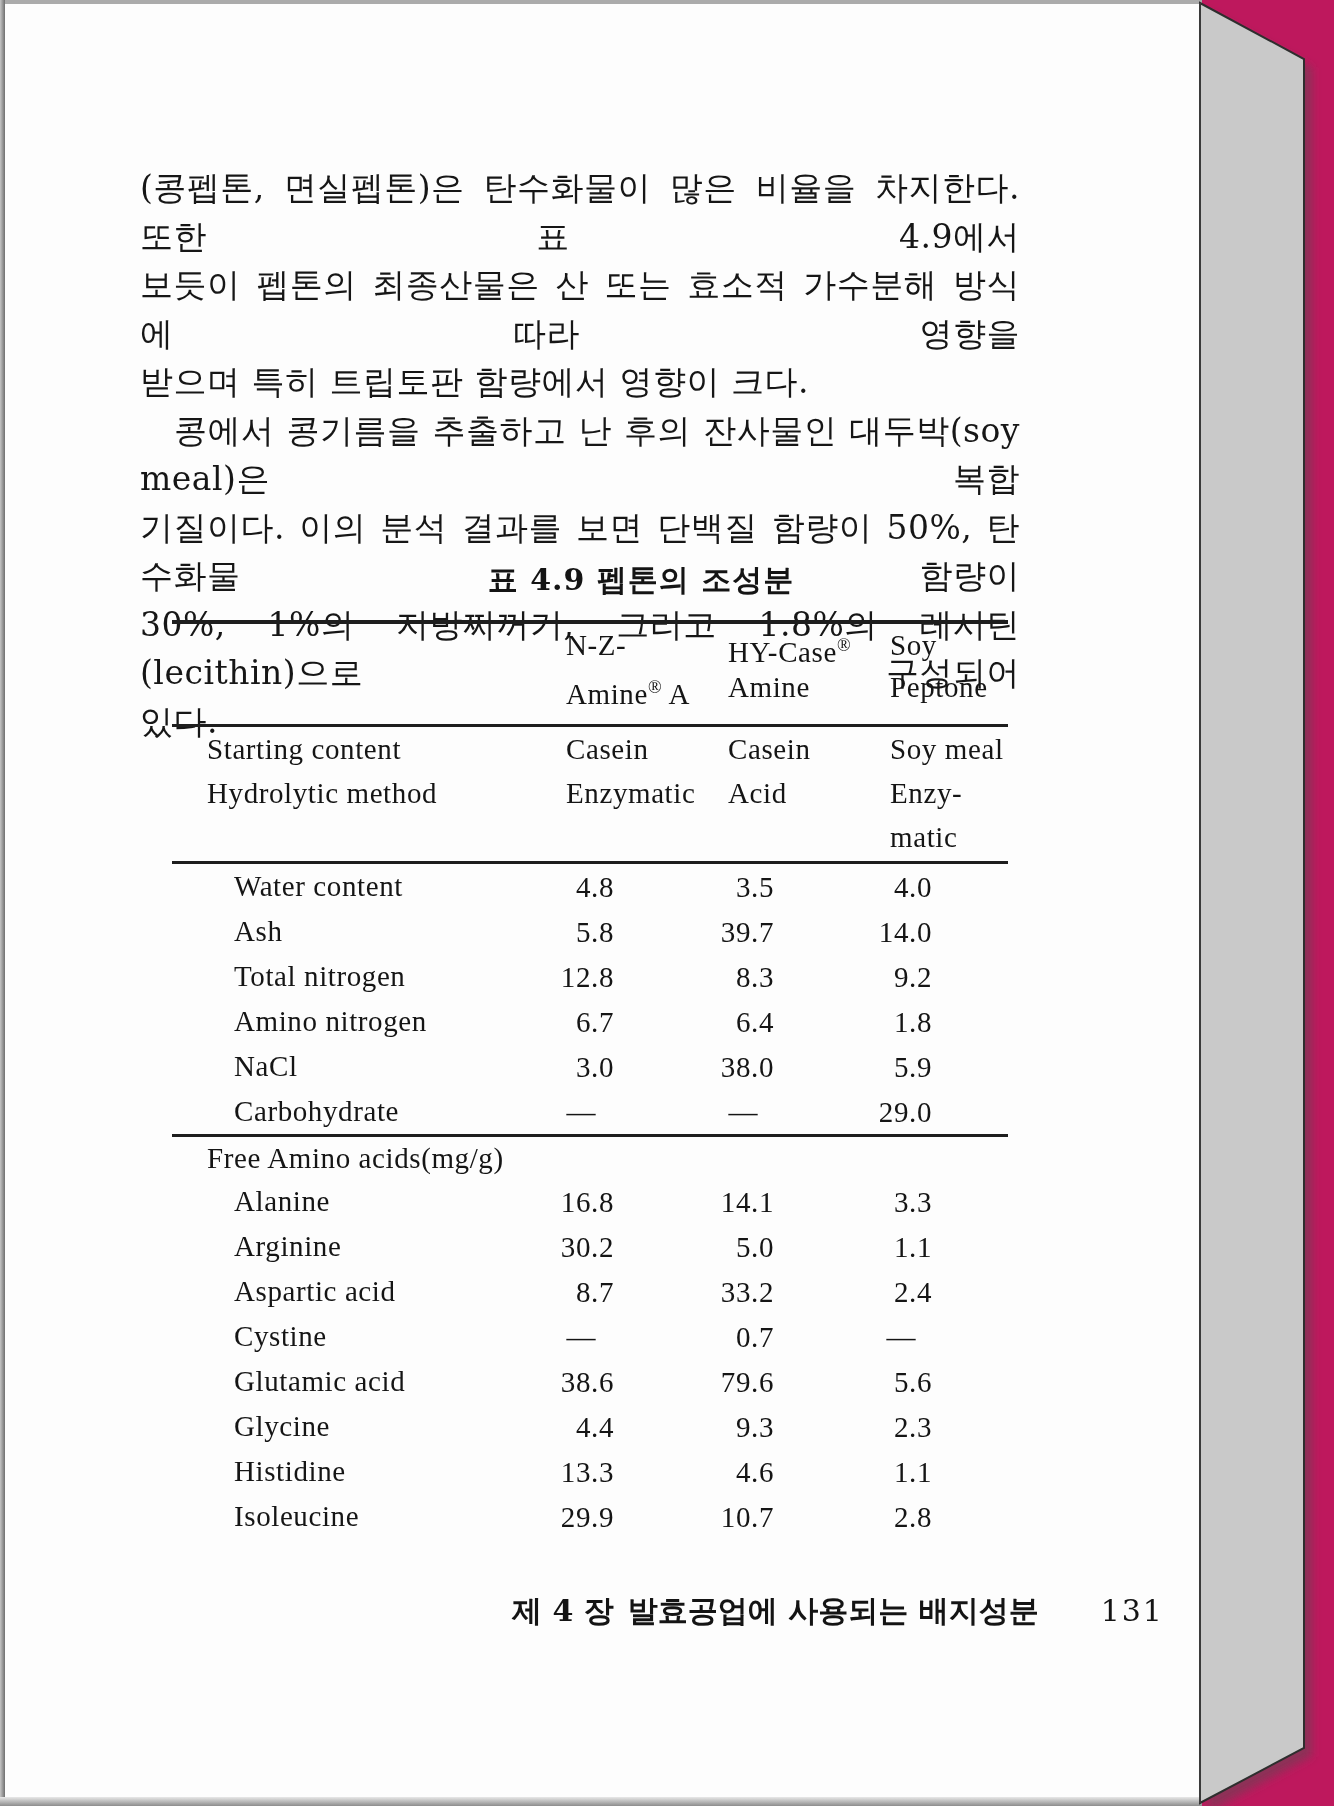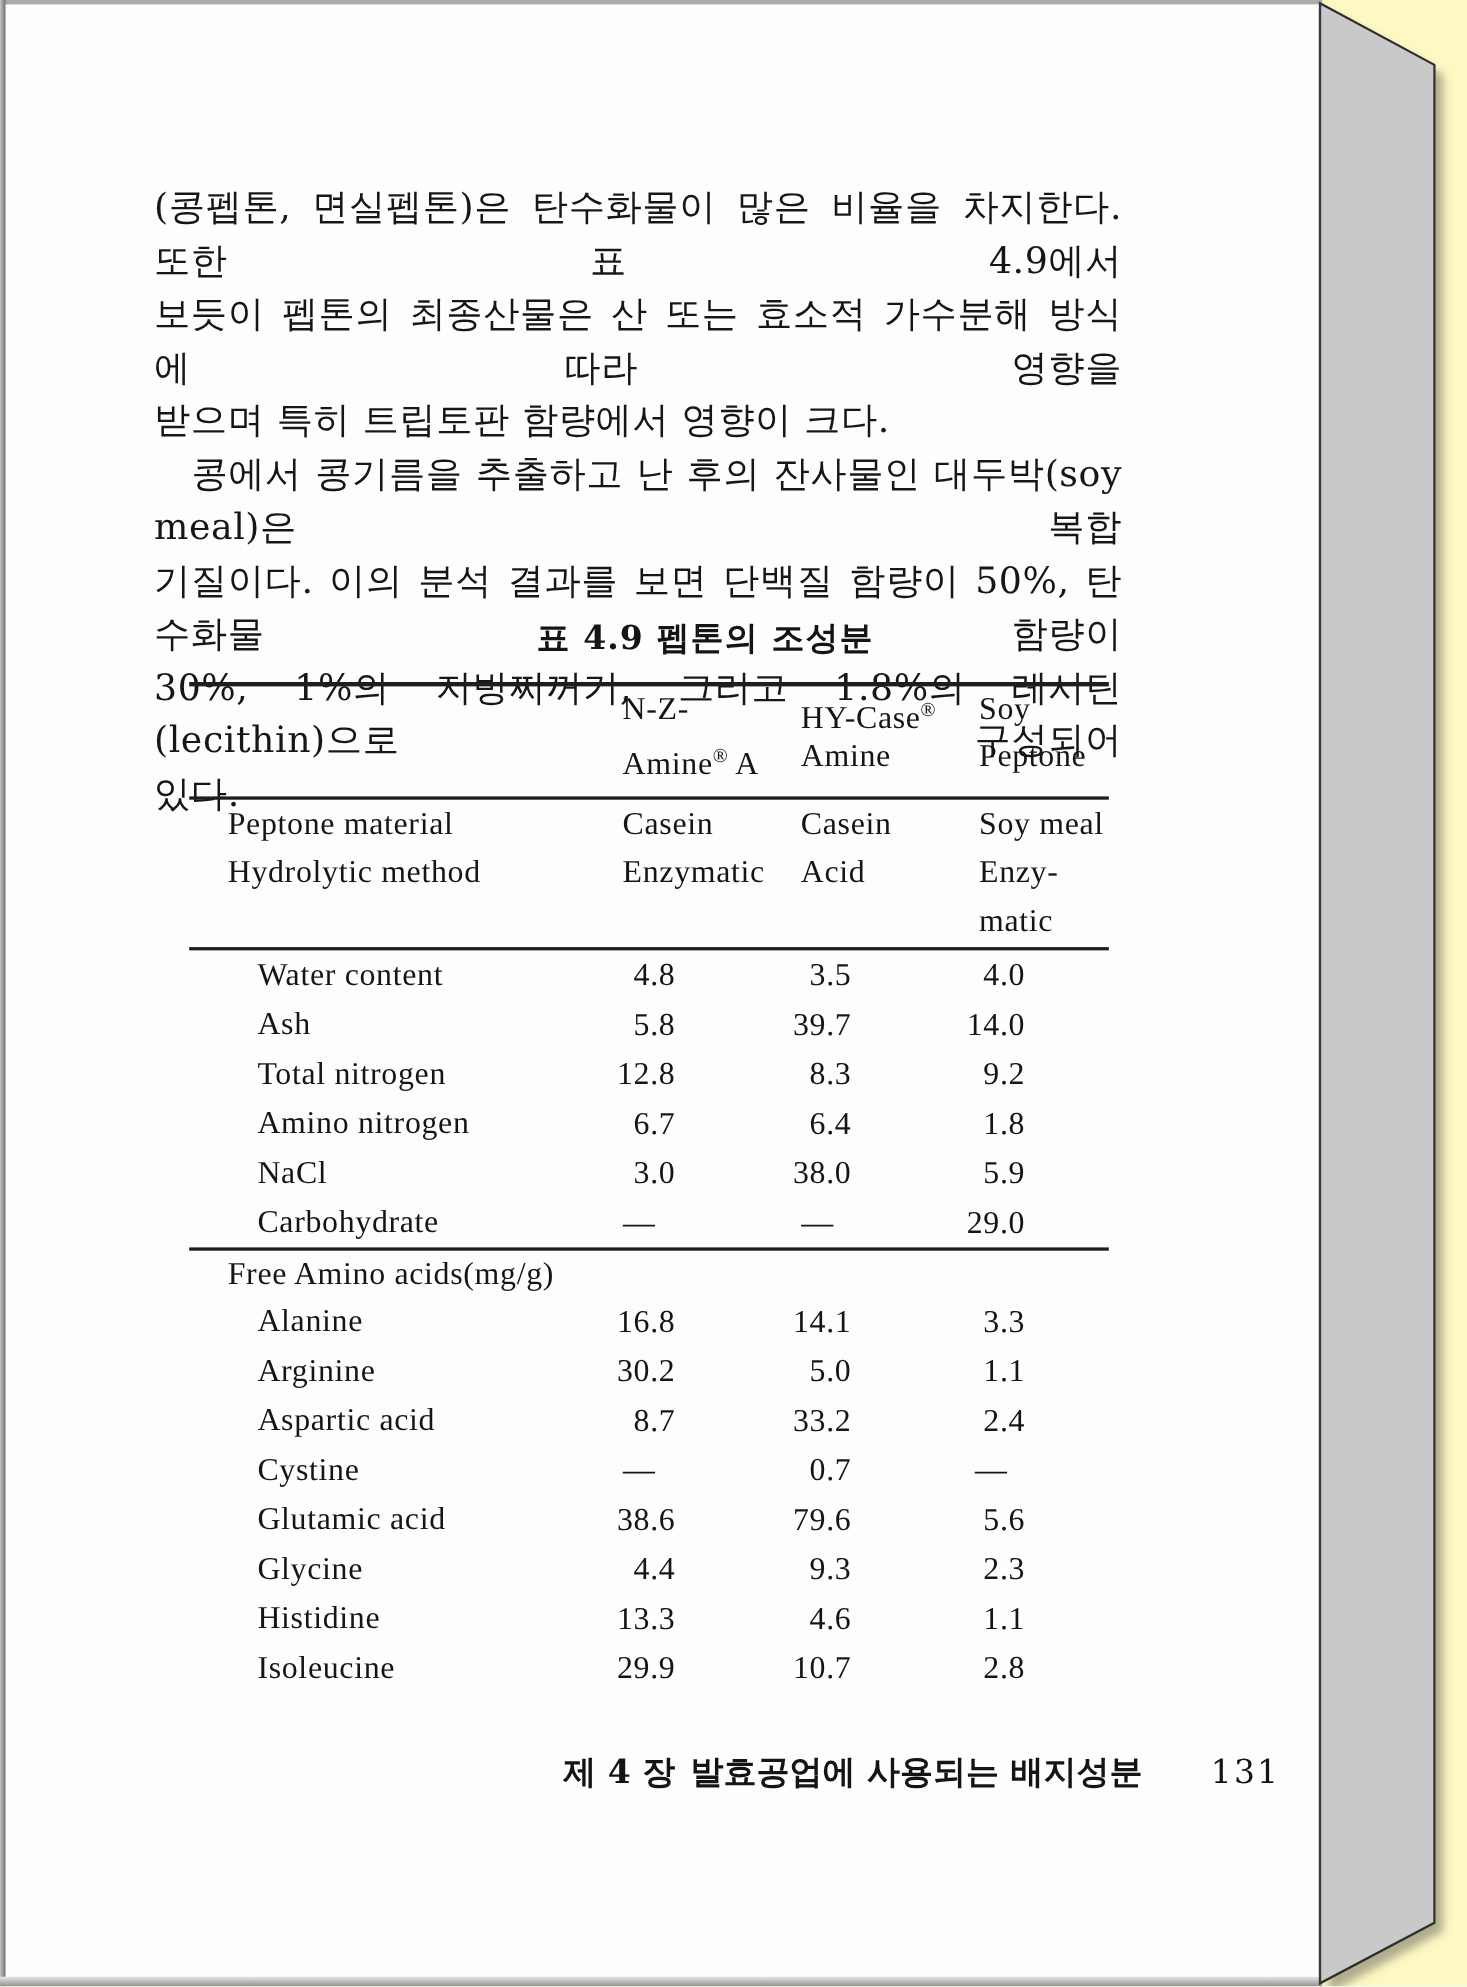--- a/index.html
+++ b/index.html
@@ -1,17 +1,17 @@
 <!DOCTYPE html>
 <html><head>
 <meta charset="utf-8">
 <style>
   html,body{margin:0;padding:0;}
   body{width:1334px;height:1806px;background:#f5f5f5;font-family:"DejaVu Serif","Liberation Serif",serif;}
-  .canvas{position:relative;width:1334px;height:1806px;overflow:hidden;background:#fef9c3;}
+  .canvas{position:relative;width:1334px;height:1806px;overflow:hidden;background:#be185d;}
 
   
   .page{position:absolute;left:0;top:0;width:1200px;height:1806px;background:#fdfdfd;}
   .border-top{position:absolute;left:0;top:0;width:1202px;height:4px;background:#ababab;}
   .border-left{position:absolute;left:0;top:0;width:5px;height:1806px;background:linear-gradient(to right,#c6c6c6,#6f6f6f);}
   .border-bottom{position:absolute;left:0;top:1797px;width:1202px;height:9px;background:linear-gradient(#e8e8e8,#8d8d8d);}
 
   
   .edge-svg{position:absolute;left:0;top:0;}
 
@@ -89,21 +89,21 @@
         </div>
         <div class="cell">
           <div class="hl">Soy</div>
           <div class="hl">Peptone</div>
         </div>
       </div>
 
       <div class="hr"></div>
 
       <div class="trow h44">
-        <div class="cell lbl-info">Peptone material</div>
+        <div class="cell lbl-info">Starting content</div>
         <div class="cell val">Casein</div>
         <div class="cell val">Casein</div>
         <div class="cell val">Soy meal</div>
       </div>
 
       <div class="trow h88">
         <div class="cell lbl-info ll">Hydrolytic method</div>
         <div class="cell val ll">Enzymatic</div>
         <div class="cell val ll">Acid</div>
         <div class="cell val">

